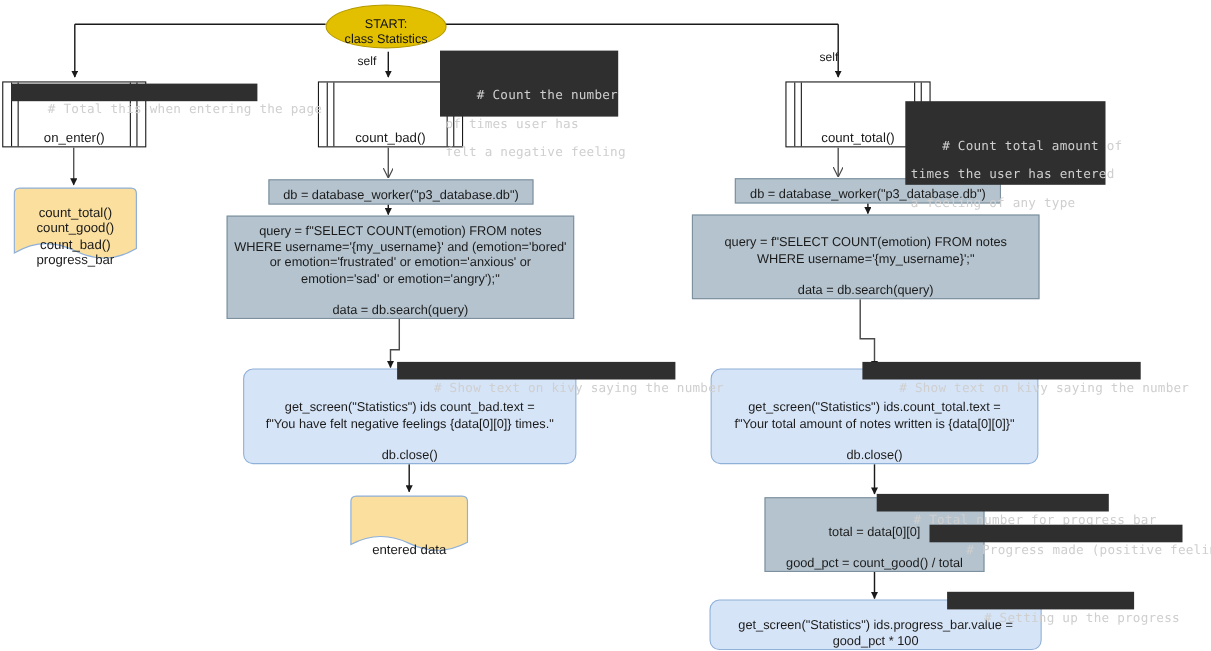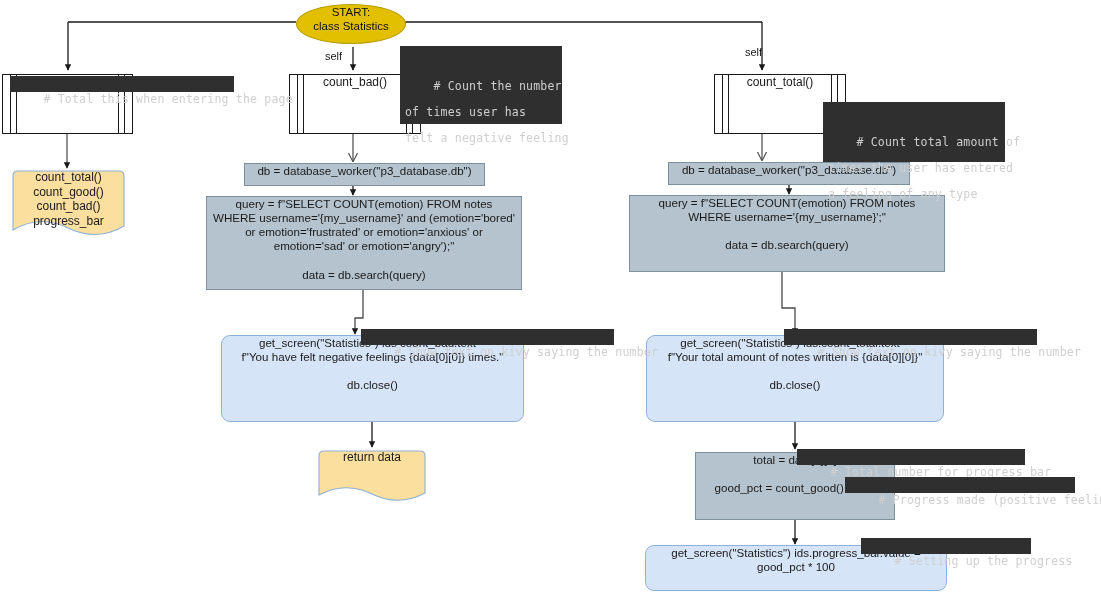--- a/index.html
+++ b/index.html
@@ -4,21 +4,21 @@
 <style>
   html,body{margin:0;padding:0;background:#ffffff;}
   body{
     width:1101px;height:592px;position:relative;overflow:hidden;
     font-family:"Liberation Sans", sans-serif;
     color:#1a1a1a;
   }
   #canvas{position:absolute;left:0;top:0;width:1101px;height:592px;}
   svg.edges{position:absolute;left:0;top:0;width:1101px;height:592px;pointer-events:none;}
 
-  .node{position:absolute;box-sizing:border-box;display:flex;align-items:flex-start;justify-content:center;text-align:center;}
+  .node{position:absolute;box-sizing:border-box;display:flex;align-items:flex-end;justify-content:center;text-align:center;}
   .node .txt{white-space:pre-line;line-height:1.22;}
 
   
   .terminator{
     background:#e2c000;border:1px solid #b59b00;border-radius:50%;
     font-size:11.5px;color:#111;
   }
 
   
   .predef{
@@ -150,21 +150,21 @@
     <span class="txt">get_screen("Statistics") ids count_bad.text =
 f"You have felt negative feelings {data[0][0]} times."
 
 db.close()</span>
   </div>
 
   <div class="node docshape" style="left:318px;top:450px;width:108px;height:58px;">
     <svg class="docbg" viewBox="0 0 108 58" preserveAspectRatio="none">
       <path d="M 6 1 Q 1 1 1 6 L 1 45 Q 27 31 54 44 Q 81 57 107 43 L 107 6 Q 107 1 102 1 Z" fill="#fadf9f" stroke="#8fb0d8" stroke-width="1.1"></path>
     </svg>
-    <span class="txt doctext">return data</span>
+    <span class="txt doctext">entered data</span>
   </div>
 
   <div class="node predef" style="left:714px;top:74px;width:132px;height:60px;">
     <span class="bar l1"></span>
       <span class="bar l2"></span>
     <span class="bar r1"></span>
       <span class="bar r2"></span>
     <span class="txt">count_total()</span>
   </div>
 
@@ -194,41 +194,41 @@
 
   <div class="node roundproc" style="left:645px;top:545px;width:302px;height:46px;">
     <span class="txt">get_screen("Statistics") ids.progress_bar.value =
 good_pct * 100</span>
   </div>
 
   <div class="comment" style="left:10px;top:76px;width:224px;height:16px;line-height:14px;">
     <span># Total this when entering the page</span>
   </div>
 
-  <div class="comment multi" style="left:400px;top:46px;width:162px;height:78px;">
+  <div class="comment multi" style="left:400px;top:46px;width:162px;height:60px;">
     <span># Count the number
 of times user has
 felt a negative feeling</span>
   </div>
 
   <div class="comment" style="left:361px;top:329px;width:253px;height:16px;line-height:14px;">
     <span># Show text on kivy saying the number</span>
   </div>
 
-  <div class="comment multi" style="left:823px;top:102px;width:182px;height:60px;">
+  <div class="comment multi" style="left:823px;top:92px;width:182px;height:76px;">
     <span># Count total amount of
 times the user has entered
 a feeling of any type</span>
   </div>
 
   <div class="comment" style="left:784px;top:329px;width:253px;height:16px;line-height:14px;">
     <span># Show text on kivy saying the number</span>
   </div>
 
-  <div class="comment" style="left:797px;top:449px;width:228px;height:16px;line-height:14px;">
+  <div class="comment" style="left:797px;top:449px;width:211px;height:16px;line-height:14px;">
     <span># Total number for progress bar</span>
   </div>
 
   <div class="comment" style="left:845px;top:477px;width:230px;height:16px;line-height:14px;">
     <span># Progress made (positive feelings)</span>
   </div>
 
   <div class="comment" style="left:861px;top:538px;width:170px;height:16px;line-height:14px;text-align:center;">
     <span># Setting up the progress</span>
   </div>

